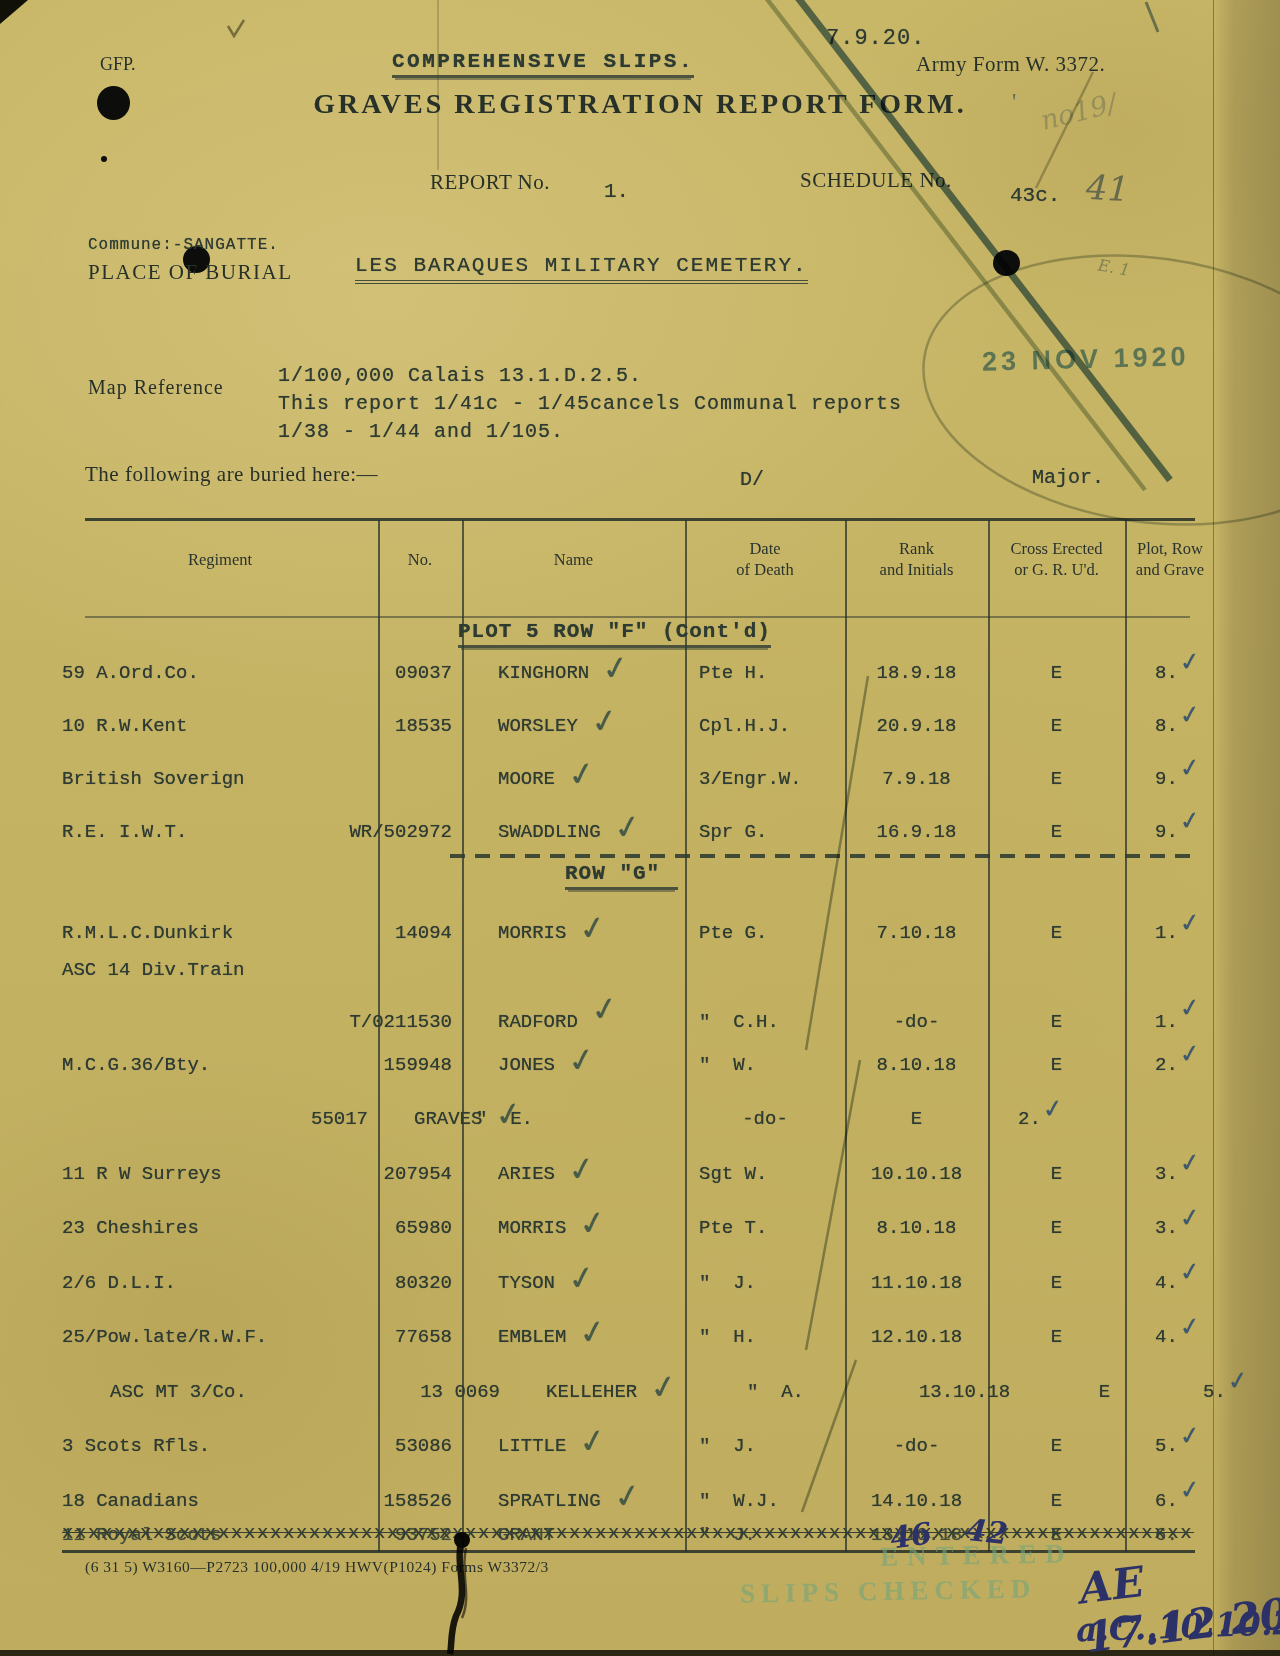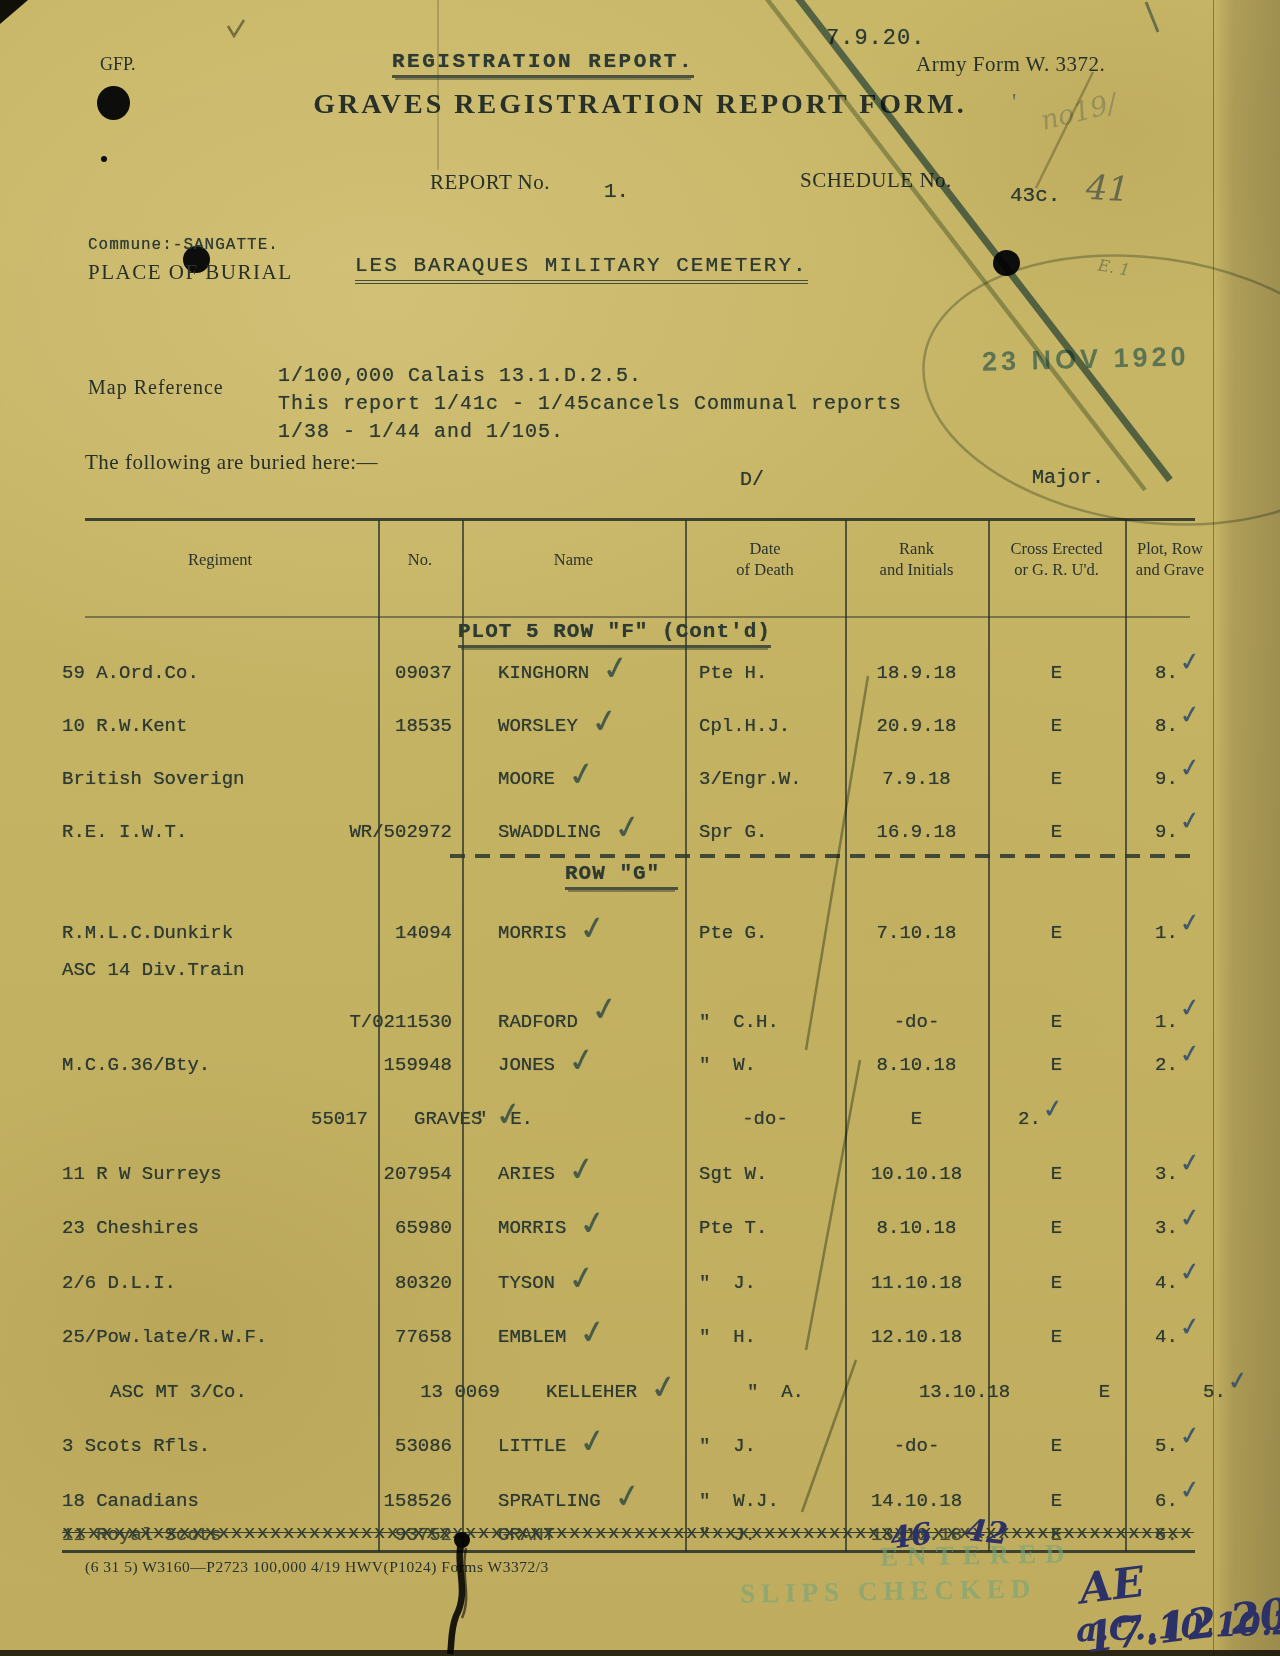--- a/index.html
+++ b/index.html
@@ -63,41 +63,41 @@
 <div id="paper">
 
   <div class="abs z-stamp" style="left:982px;top:344px;font-family:'Liberation Sans',sans-serif;font-weight:bold;font-size:27px;letter-spacing:4px;color:rgba(74,104,80,.85);transform:rotate(-1.5deg);">23 NOV 1920</div>
   <div class="abs z-stamp stamp-green" style="left:880px;top:1540px;font-size:27px;letter-spacing:9px;transform:rotate(-1deg);">ENTERED</div>
   <div class="abs z-stamp stamp-green" style="left:740px;top:1576px;font-size:27px;letter-spacing:6px;transform:rotate(-1deg);">SLIPS CHECKED</div>
   <div class="abs z-stamp pencil" style="left:1098px;top:258px;font-size:16px;color:rgba(72,86,72,.55);transform:rotate(10deg);">E. 1</div>
   <div class="abs z-stamp pencil" style="left:1040px;top:96px;font-size:27px;color:rgba(100,104,80,.45);transform:rotate(-14deg);">no19/</div>
 
   <div class="abs z-text mono" style="left:826px;top:26px;font-size:22px;letter-spacing:1px;">7.9.20.</div>
   <div class="abs z-text serif" style="left:100px;top:54px;font-size:18px;">GFP.</div>
-  <div class="abs z-text mono underline-typed" style="left:392px;top:50px;font-size:21px;font-weight:bold;letter-spacing:2.5px;">REGISTRATION REPORT.</div>
+  <div class="abs z-text mono underline-typed" style="left:392px;top:50px;font-size:21px;font-weight:bold;letter-spacing:2.5px;">COMPREHENSIVE SLIPS.</div>
   <div class="abs z-text serif" style="left:916px;top:52px;font-size:21px;letter-spacing:.5px;">Army Form W. 3372.</div>
   <div class="abs z-text serif" style="left:250px;top:88px;width:780px;text-align:center;font-size:28px;font-weight:bold;letter-spacing:3px;">GRAVES REGISTRATION REPORT FORM.</div>
   <div class="abs z-text" style="left:1012px;top:88px;font-size:24px;color:rgba(60,80,100,.7);">'</div>
 
   <div class="abs z-text serif" style="left:430px;top:170px;font-size:21px;letter-spacing:.5px;">REPORT No.</div>
   <div class="abs z-text mono" style="left:604px;top:180px;font-size:21px;">1.</div>
   <div class="abs z-text serif" style="left:800px;top:168px;font-size:21px;letter-spacing:.5px;">SCHEDULE No.</div>
   <div class="abs z-text mono" style="left:1010px;top:184px;font-size:21px;">43c.</div>
   <div class="abs z-text pencil" style="left:1086px;top:168px;font-size:34px;color:rgba(80,88,72,.8);transform:rotate(3deg);">41</div>
 
   <div class="abs z-text mono" style="left:88px;top:236px;font-size:16px;letter-spacing:1px;">Commune:-SANGATTE.</div>
   <div class="abs z-text serif" style="left:88px;top:260px;font-size:21px;letter-spacing:1.5px;">PLACE OF BURIAL</div>
   <div class="abs z-text mono dbl-underline" style="left:355px;top:254px;font-size:21px;letter-spacing:2px;">LES BARAQUES MILITARY CEMETERY.</div>
 
   <div class="abs z-text serif" style="left:88px;top:376px;font-size:20px;letter-spacing:1px;">Map Reference</div>
   <div class="abs z-text mono" style="left:278px;top:364px;font-size:20px;letter-spacing:1px;">1/100,000 Calais 13.1.D.2.5.</div>
   <div class="abs z-text mono" style="left:278px;top:392px;font-size:20px;letter-spacing:1px;">This report 1/41c - 1/45cancels Communal reports</div>
   <div class="abs z-text mono" style="left:278px;top:420px;font-size:20px;letter-spacing:1px;">1/38 - 1/44 and 1/105.</div>
 
-  <div class="abs z-text serif" style="left:85px;top:450px;font-size:21px;letter-spacing:.5px;">The following are buried here:—</div>
+  <div class="abs z-text serif" style="left:85px;top:462px;font-size:21px;letter-spacing:.5px;">The following are buried here:—</div>
   <div class="abs z-text mono" style="left:740px;top:468px;font-size:20px;">D/</div>
   <div class="abs z-text mono" style="left:1032px;top:466px;font-size:20px;">Major.</div>
 
   <div class="hline" style="left:85px;top:518px;width:1110px;height:3px;"></div>
   <div class="hline" style="left:85px;top:616px;width:1105px;height:2px;opacity:.55;"></div>
   <div class="hline" style="left:62px;top:1550px;width:1133px;height:3px;"></div>
   <div id="vlines">
       <div class="vline" style="left: 378px;"></div>
       <div class="vline" style="left: 462px;"></div>
       <div class="vline" style="left: 685px;"></div>

